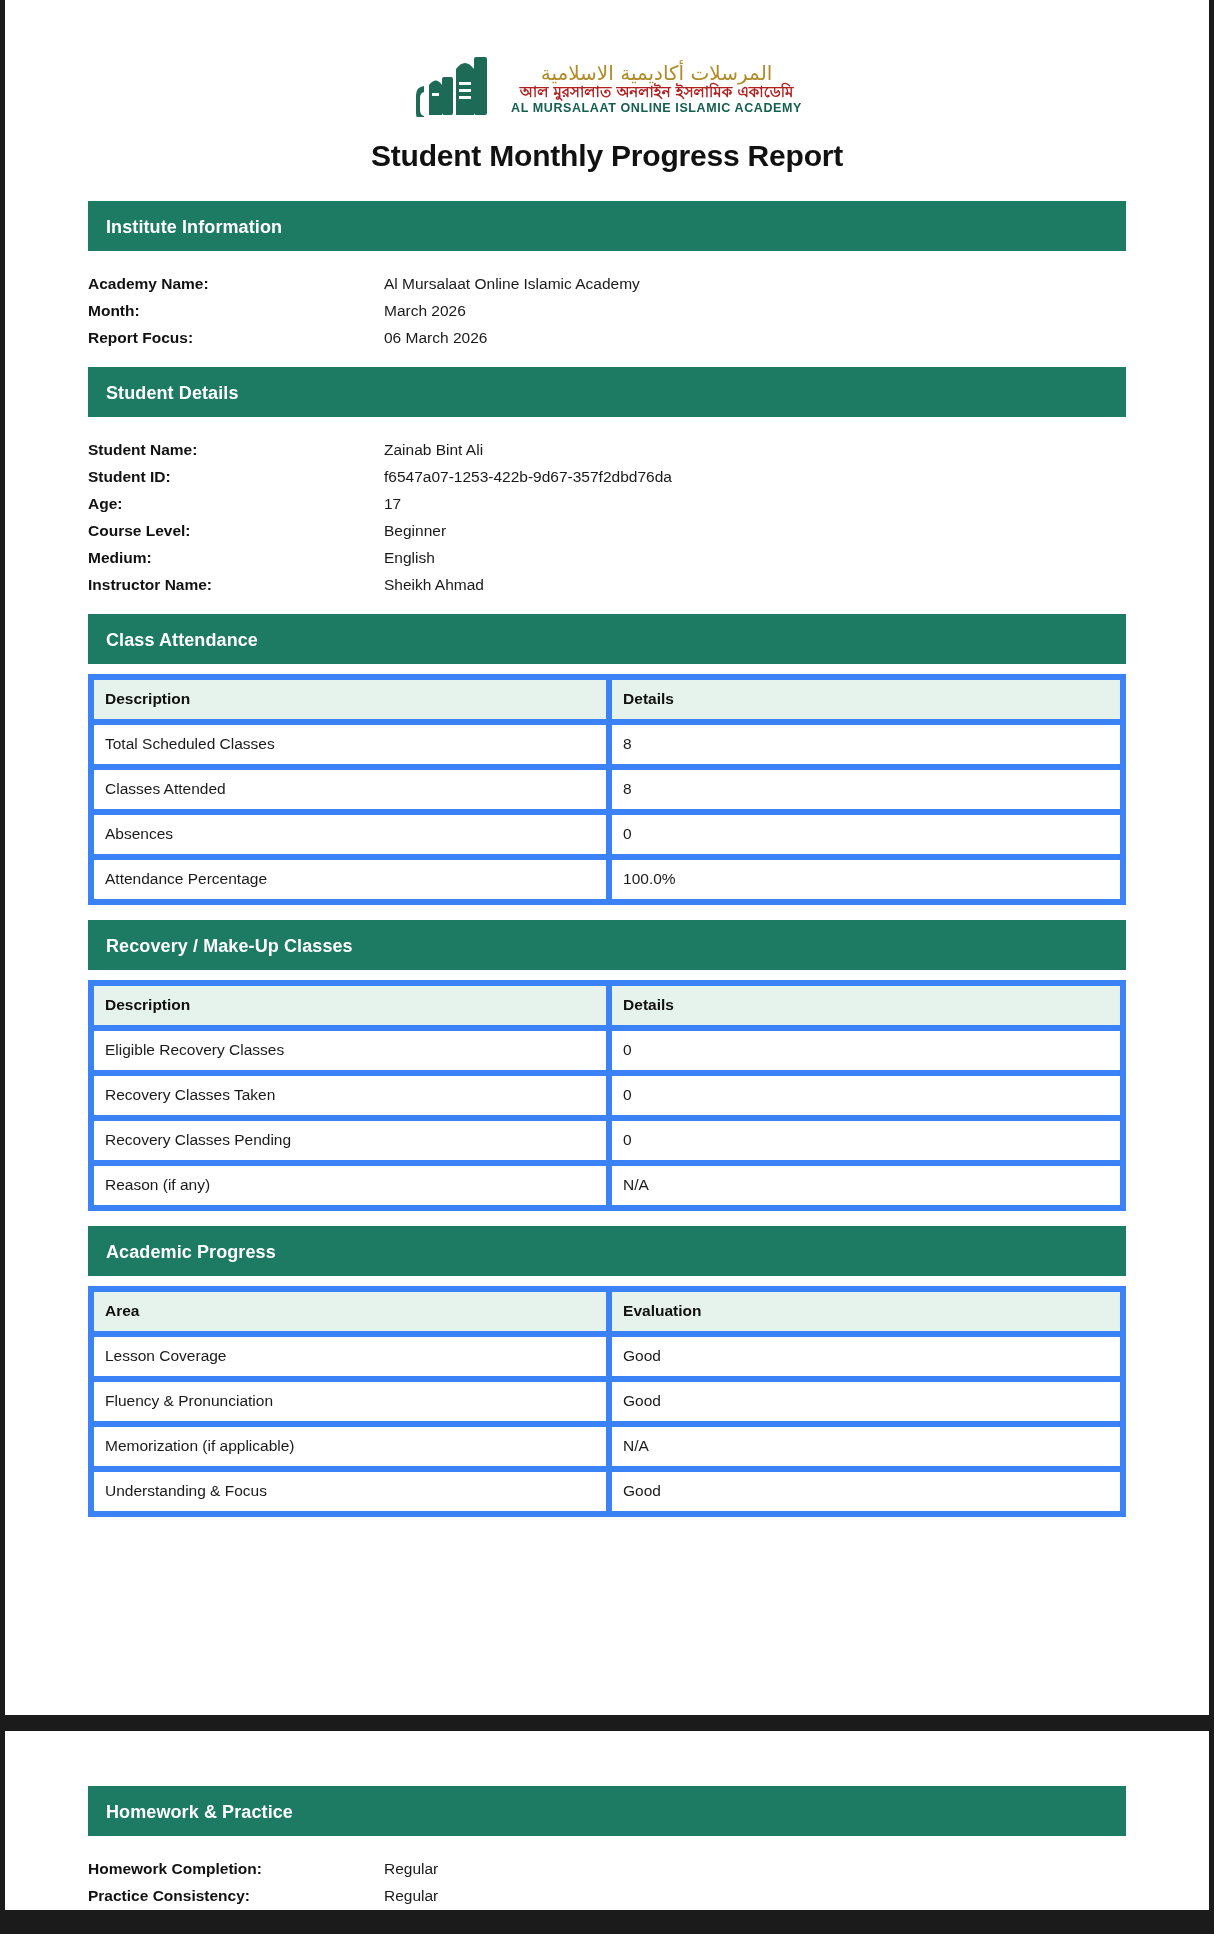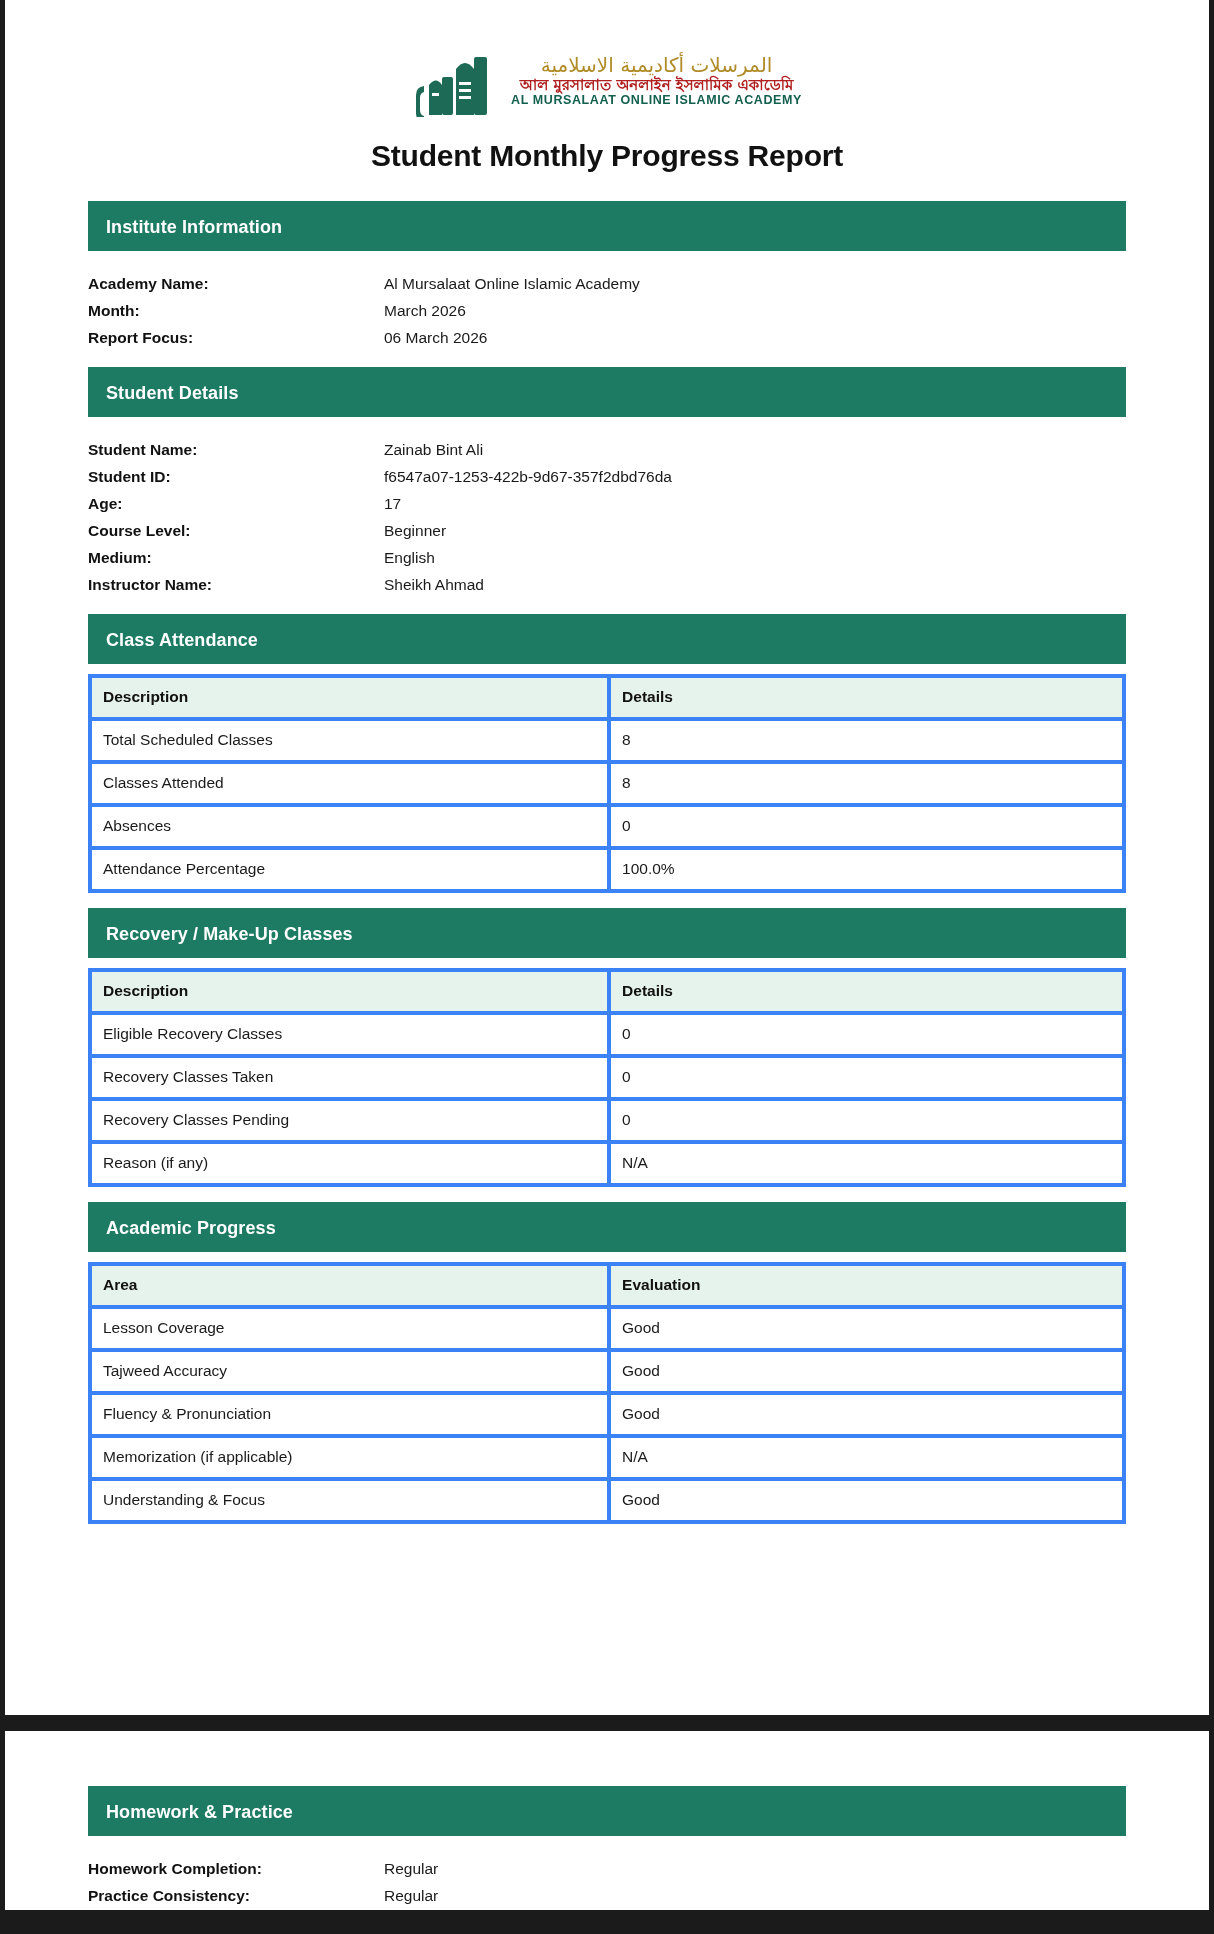--- a/index.html
+++ b/index.html
@@ -35,20 +35,21 @@
 
   
   .masthead {
     padding-top: 55px;
     display: flex;
     justify-content: center;
     align-items: flex-start;
   }
   .logo-wrap {
     display: flex;
+    align-items: flex-end;
     gap: 21px;
   }
   .logo-mark {
     width: 78px;
     height: 62px;
     position: relative;
     flex: none;
   }
   .logo-text-block {
     display: flex;
@@ -125,21 +126,21 @@
 
   
   table.data {
     width: 100%;
     border-collapse: collapse;
     margin-top: 10px;
     table-layout: fixed;
   }
   table.data th,
   table.data td {
-    border: 4px solid #3b82f6;
+    border: 6px solid #3b82f6;
     text-align: left;
     font-size: 15.5px;
     padding: 10px 11px 11px 11px;
     color: #1a1a1a;
     box-sizing: border-box;
     overflow: hidden;
     white-space: nowrap;
   }
   table.data th {
     background: #e6f2ec;
@@ -308,24 +309,20 @@
             <th>Area</th>
             <th>Evaluation</th>
           </tr>
         </thead>
         <tbody>
           <tr>
             <td>Lesson Coverage</td>
             <td>Good</td>
           </tr>
           <tr>
-            <td>Tajweed Accuracy</td>
-            <td>Good</td>
-          </tr>
-          <tr>
             <td>Fluency &amp; Pronunciation</td>
             <td>Good</td>
           </tr>
           <tr>
             <td>Memorization (if applicable)</td>
             <td>N/A</td>
           </tr>
           <tr>
             <td>Understanding &amp; Focus</td>
             <td>Good</td>

